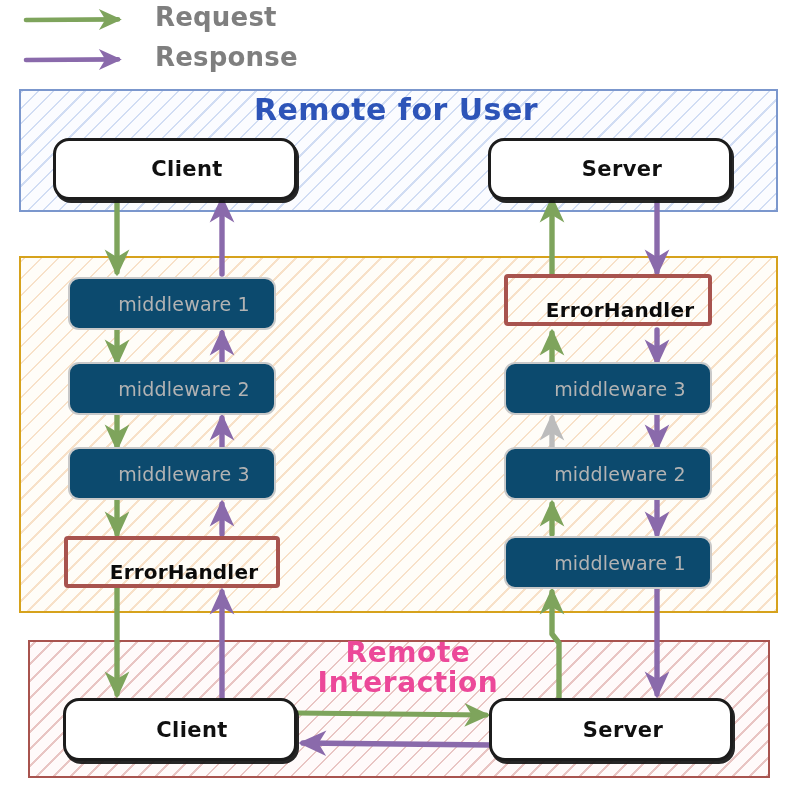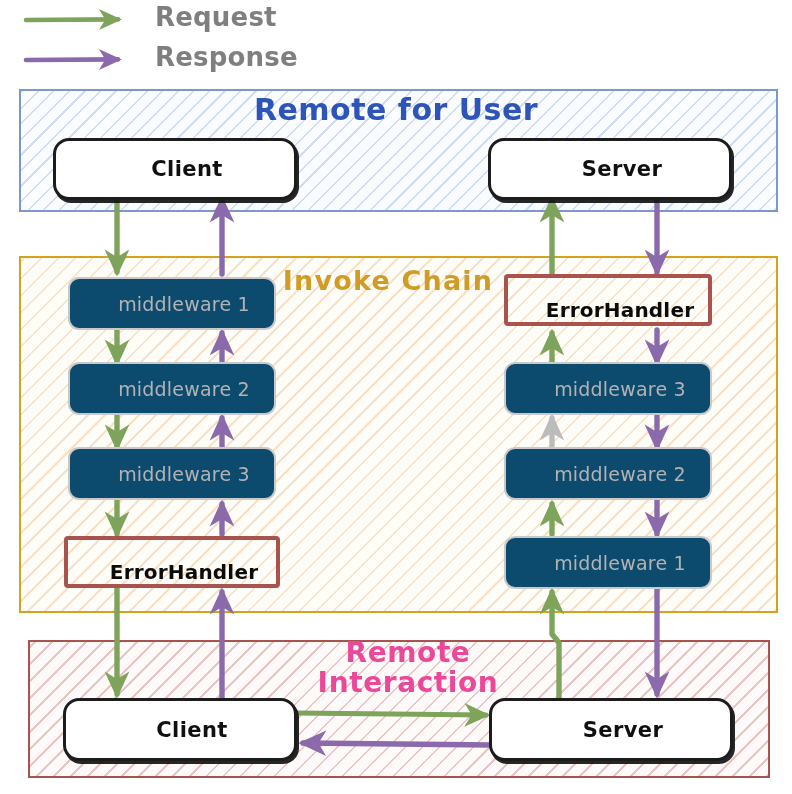--- a/index.html
+++ b/index.html
@@ -193,21 +193,20 @@
 
     <g>
       <path d="M296 713 L486 715" stroke="#7ea45c" stroke-width="5.2" fill="none" stroke-linecap="round" marker-end="url(#mk-green)"></path>
     </g>
     <g>
       <path d="M491 745 L303 743" stroke="#8a6aab" stroke-width="5.6" fill="none" stroke-linecap="round" marker-end="url(#mk-purple)"></path>
     </g>
   </svg>
 
   <div class="group-title" id="title-export">Remote for User</div>
-  <div class="group-title" id="title-invoke">Invoke Chain</div>
   <div class="group-title" id="title-remote">Remote
 Interaction</div>
 
   <div class="node node-primary" style="left:53px;top:138px;width:244px;height:62px;">
     <span class="node-label">Client</span>
   </div>
   <div class="node node-primary" style="left:488px;top:138px;width:244px;height:62px;">
     <span class="node-label">Server</span>
   </div>
 

